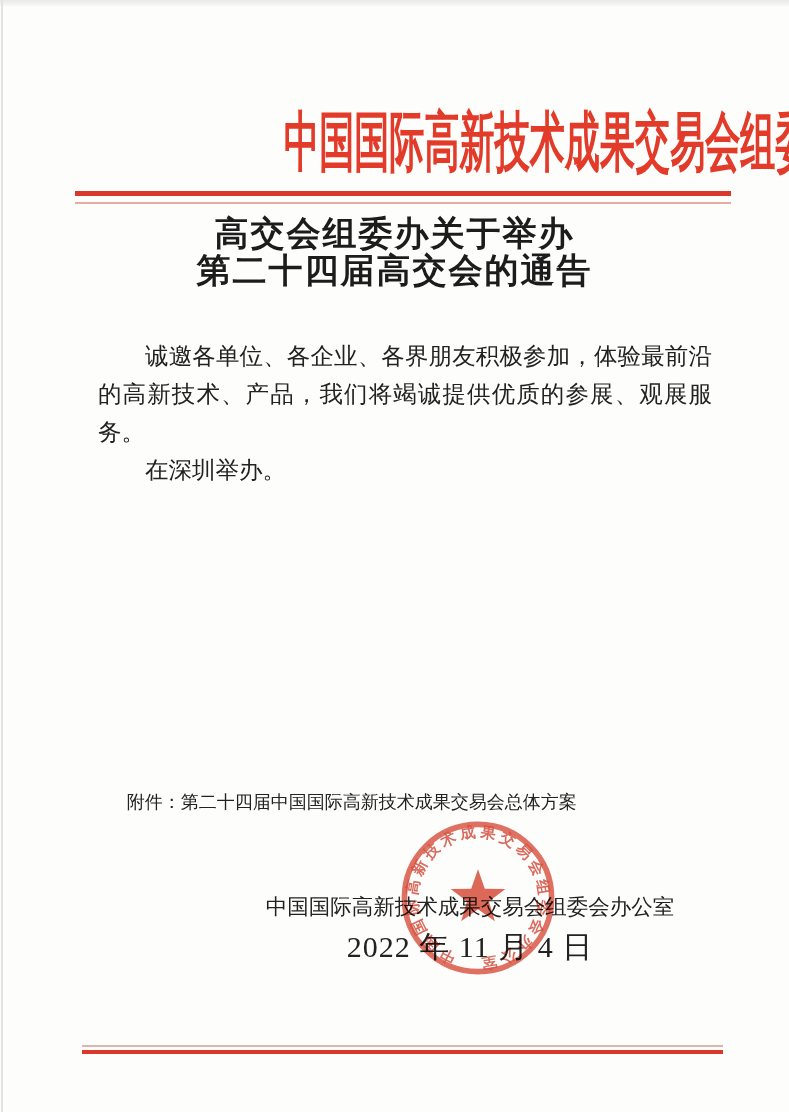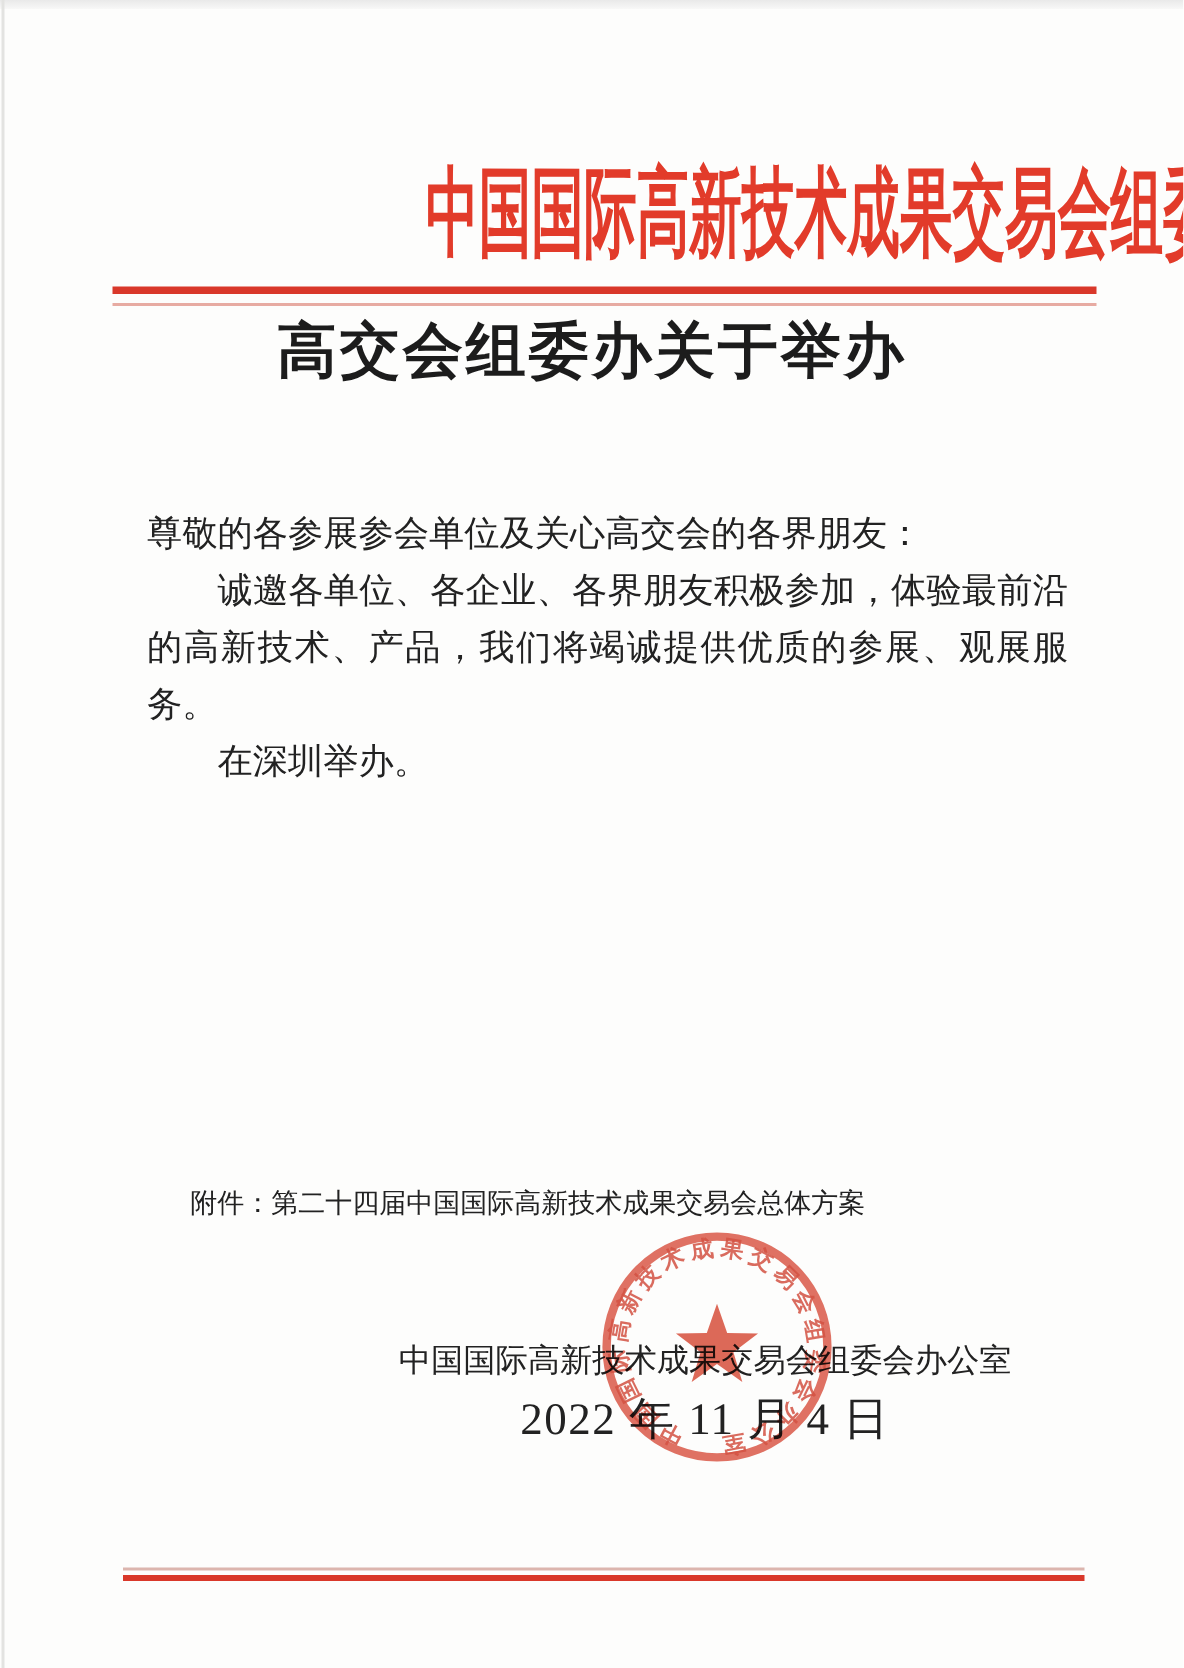--- a/index.html
+++ b/index.html
@@ -39,21 +39,21 @@
   }
   .rule{position:absolute;left:75px;width:656px;}
   .rule-top-thick{top:191px;height:5px;background:var(--rule-red);}
   .rule-top-thin{top:202px;height:2px;background:#e7aba2;}
   .rule-bottom{left:82px;width:641px;}
   .rule-bottom-thin{top:1045px;height:2px;background:#dcb5ae;}
   .rule-bottom-thick{top:1050px;height:4px;background:var(--rule-red);}
   .doc-title{
     position:absolute;top:215px;left:0;width:100%;
     text-align:center;color:#1c1c1c;
-    font-size:40px;font-weight:bold;line-height:37px;
+    font-size:34px;font-weight:bold;line-height:37px;
     letter-spacing:2px;
   }
   .body-text{
     position:absolute;top:337px;left:98px;width:614px;
     font-size:23.5px;line-height:38px;
     color:var(--text-black);
     text-align:justify;
   }
   .body-text p{text-indent:2em;}
   .body-text p.salutation{text-indent:0;}
@@ -84,24 +84,24 @@
 
   <div class="letterhead">
     <span class="scale-wrap">中国国际高新技术成果交易会组委会办公室</span>
   </div>
 
   <div class="rule rule-top-thick"></div>
   <div class="rule rule-top-thin"></div>
 
   <div class="doc-title">
     <div>高交会组委办关于举办</div>
+    <div>第二十四届高交会的通告</div>
   </div>
 
   <div class="body-text">
-    <p class="salutation">尊敬的各参展参会单位及关心高交会的各界朋友：</p>
     <p>诚邀各单位、各企业、各界朋友积极参加，体验最前沿的高新技术、产品，我们将竭诚提供优质的参展、观展服务。</p>
     <p>在深圳举办。</p>
   </div>
 
   <div class="attachment">附件：第二十四届中国国际高新技术成果交易会总体方案</div>
 
   <div class="signature-block">
     <div class="signature-line">中国国际高新技术成果交易会组委会办公室</div>
     <div class="date-line">2022 年 11 月 4 日</div>
   </div>

